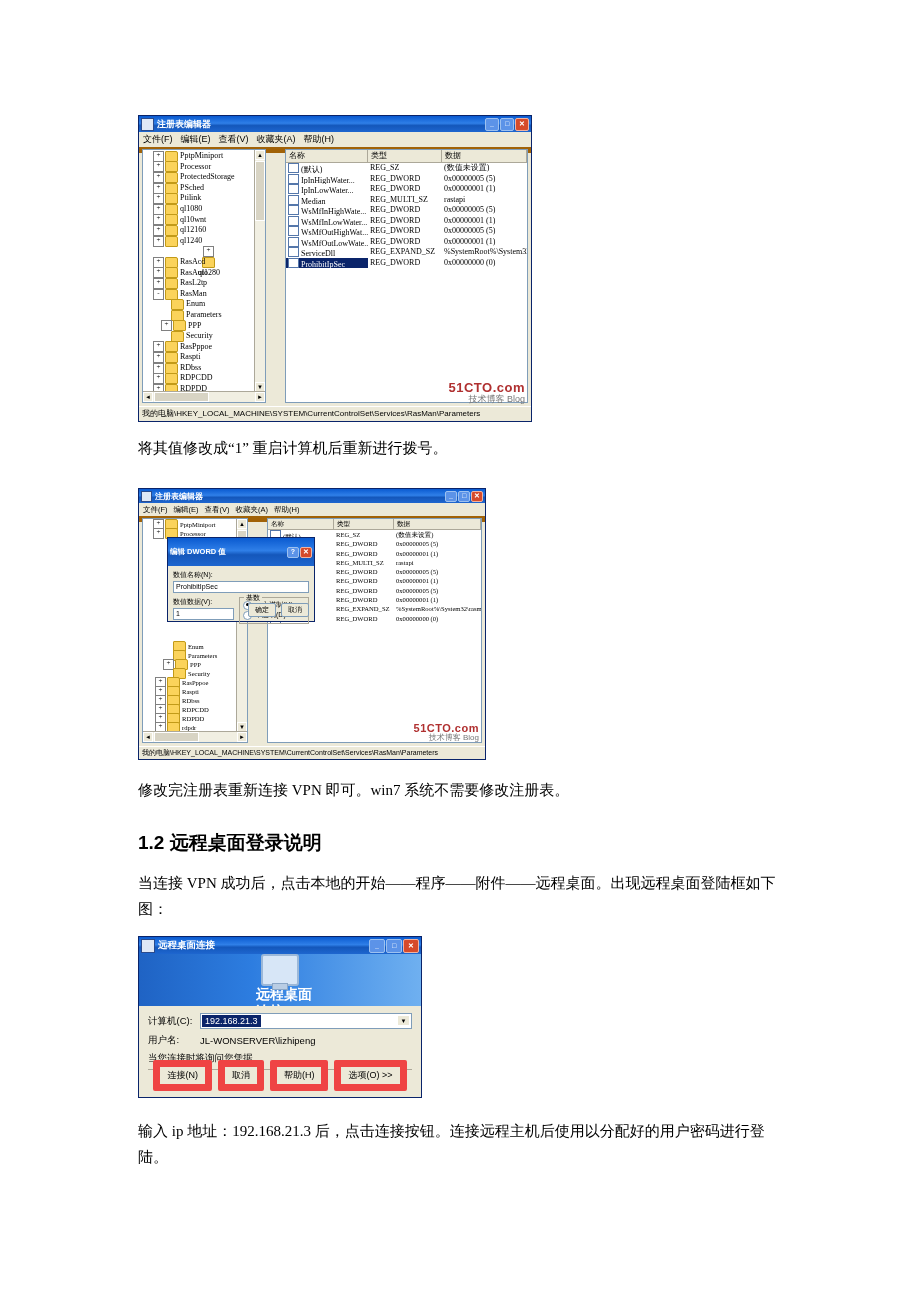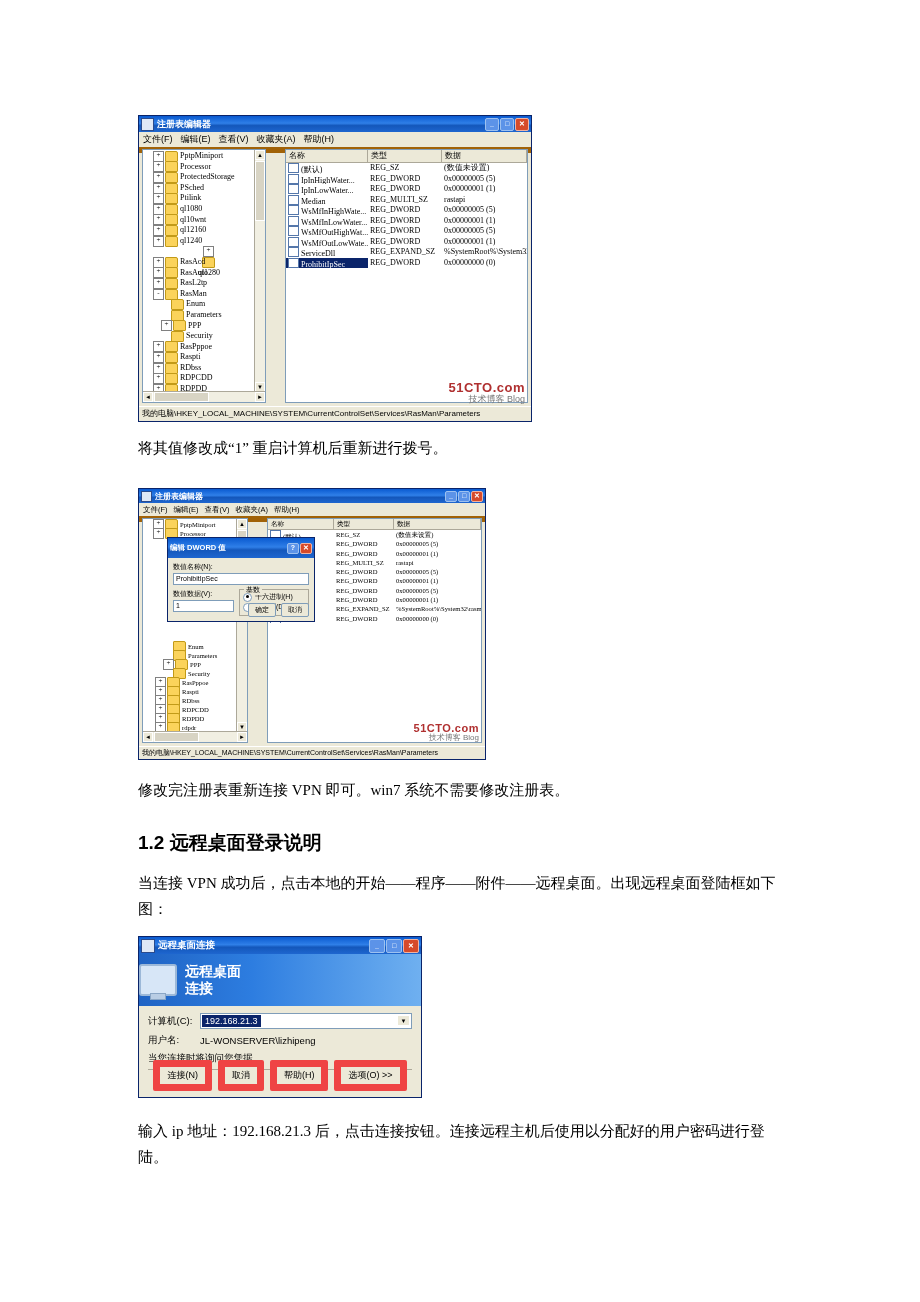--- a/index.html
+++ b/index.html
@@ -251,21 +251,21 @@
     left: 28px;
     top: 48px;
     width: 148px;
     height: 85px;
     background: #ece9d8;
     border: 1px solid #0a246a;
     box-sizing: border-box;
     font-family: "Liberation Sans", sans-serif;
     z-index: 20;
   }
-  .dlg .titlebar { height: 20px; font-size: 7.5px; }
+  .dlg .titlebar { height: 28px; font-size: 7.5px; }
   .dlg .dlg-body { padding: 4px 5px; font-size: 7px; }
   .dlg .field-label { margin-bottom: 1px; }
   .dlg .field-box {
     background: #fff;
     border: 1px solid #7f9db9;
     height: 10px;
     font-size: 7px;
     line-height: 10px;
     padding-left: 2px;
     margin-bottom: 4px;
@@ -323,22 +323,24 @@
     background: #ece9d8;
     font-family: "Liberation Sans", sans-serif;
   }
   #figure3 .titlebar { height: 17px; font-size: 9.5px; }
   .rdp-banner {
     height: 52px;
     background: linear-gradient(to right, #1f63c4 0%, #2d7de0 40%, #6fb0f0 100%);
     display: flex;
     align-items: center;
     color: #fff;
+    padding-left: 8px;
     position: relative;
     overflow: hidden;
+    flex-direction: column;
   }
   .rdp-monitor {
     width: 34px; height: 28px;
     background: #d7e6f7;
     border: 2px solid #9cb8d8;
     border-radius: 3px;
     position: relative;
     margin-right: 8px;
     flex: none;
   }

